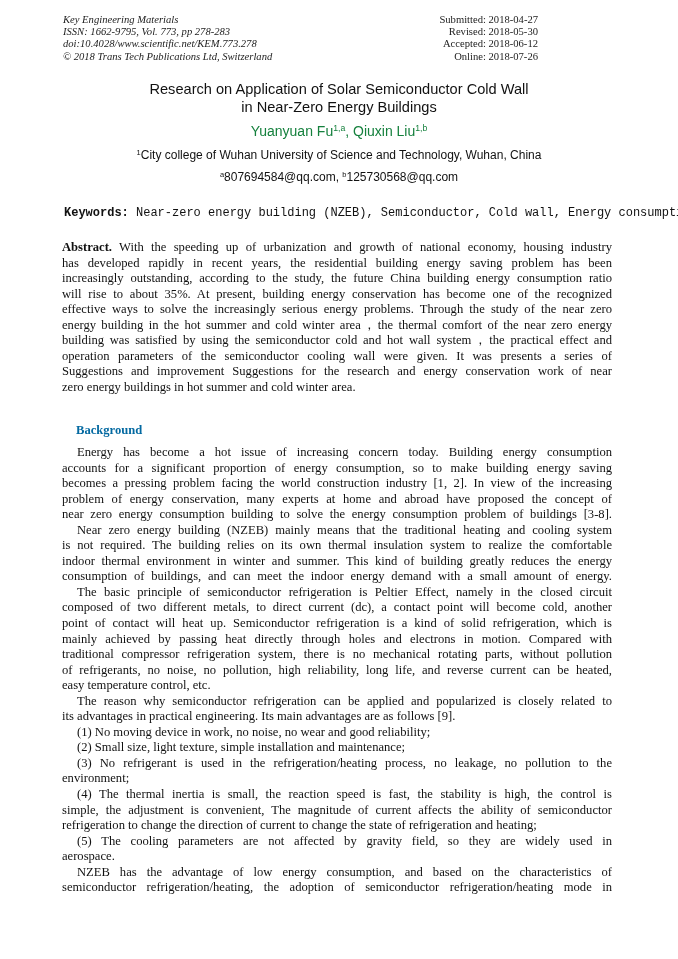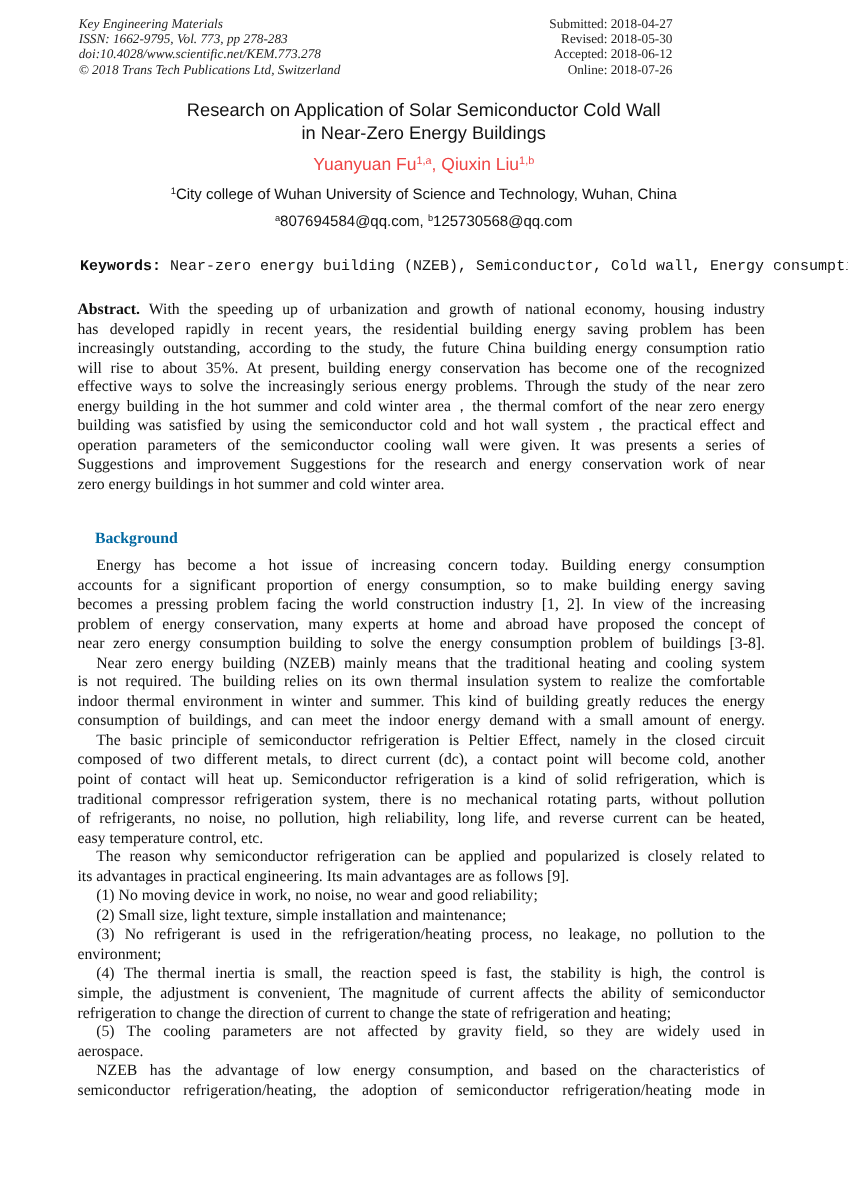--- a/index.html
+++ b/index.html
@@ -2,21 +2,21 @@
 <html><head>
 <meta charset="utf-8">
 <style>
   html, body { margin: 0; padding: 0; background: #ffffff; }
   body { width: 678px; height: 959px; overflow: hidden; position: relative; color: #111; }
   .page { position: absolute; left: 0; top: 0; width: 600px; height: 959px; background: #fff; }
   .hdr-left { position: absolute; left: 63px; top: 14px; font-family: "Liberation Serif", serif; font-style: italic; font-size: 10.6px; line-height: 12.2px; color: #222; }
   .hdr-right { position: absolute; right: 62px; top: 14px; text-align: right; font-family: "Liberation Serif", serif; font-size: 10.6px; line-height: 12.2px; color: #222; }
   .hdr-line { white-space: nowrap; }
   .title { position: absolute; left: 0; width: 678px; top: 81px; text-align: center; font-family: "Liberation Sans", sans-serif; font-weight: normal; font-size: 14.6px; line-height: 17.5px; color: #111; }
-  .authors { position: absolute; left: 0; width: 678px; top: 122px; text-align: center; font-family: "Liberation Sans", sans-serif; font-size: 14px; line-height: 18px; color: #ef4444; }
+  .authors { position: absolute; left: 0; width: 678px; top: 122px; text-align: center; font-family: "Liberation Sans", sans-serif; font-size: 14px; line-height: 18px; color: #15803d; }
   .affil { position: absolute; left: 0; width: 678px; top: 148px; text-align: center; font-family: "Liberation Sans", sans-serif; font-size: 12px; line-height: 15px; color: #111; }
   .emails { position: absolute; left: 0; width: 678px; top: 170px; text-align: center; font-family: "Liberation Sans", sans-serif; font-size: 12px; line-height: 15px; color: #111; }
   sup { font-size: 0.62em; vertical-align: 0.55em; line-height: 0; }
   .keywords { position: absolute; left: 64px; top: 206px; font-family: Liberation Mono, monospace; font-size: 12px; line-height: 15px; white-space: nowrap; color: #111; }
   .keywords b { font-weight: bold; }
   .body { position: absolute; left: 62px; width: 550px; font-family: "Liberation Serif", serif; font-size: 12.6px; line-height: 15.55px; color: #111; }
   .ln { display: block; text-align: justify; text-align-last: justify; white-space: nowrap; height: 15.55px; overflow: visible; }
   .ln.last { text-align-last: left; }
   .ln.ind { padding-left: 15px; }
   .section { position: absolute; left: 76px; top: 423px; font-family: "Liberation Serif", serif; font-weight: bold; font-size: 12.6px; line-height: 15px; color: #0369a1; }
@@ -85,20 +85,21 @@
     <span class="ln">near zero energy consumption building to solve the energy consumption problem of buildings [3-8].</span>
 
     <span class="ln ind">Near zero energy building (NZEB) mainly means that the traditional heating and cooling system</span>
     <span class="ln">is not required. The building relies on its own thermal insulation system to realize the comfortable</span>
     <span class="ln">indoor thermal environment in winter and summer. This kind of building greatly reduces the energy</span>
     <span class="ln">consumption of buildings, and can meet the indoor energy demand with a small amount of energy.</span>
 
     <span class="ln ind">The basic principle of semiconductor refrigeration is Peltier Effect, namely in the closed circuit</span>
     <span class="ln">composed of two different metals, to direct current (dc), a contact point will become cold, another</span>
     <span class="ln">point of contact will heat up. Semiconductor refrigeration is a kind of solid refrigeration, which is</span>
+    <span class="ln">mainly achieved by passing heat directly through holes and electrons in motion. Compared with</span>
     <span class="ln">traditional compressor refrigeration system, there is no mechanical rotating parts, without pollution</span>
     <span class="ln">of refrigerants, no noise, no pollution, high reliability, long life, and reverse current can be heated,</span>
     <span class="ln last">easy temperature control, etc.</span>
 
     <span class="ln ind">The reason why semiconductor refrigeration can be applied and popularized is closely related to</span>
     <span class="ln last">its advantages in practical engineering. Its main advantages are as follows [9].</span>
 
     <span class="ln ind last">(1) No moving device in work, no noise, no wear and good reliability;</span>
     <span class="ln ind last">(2) Small size, light texture, simple installation and maintenance;</span>
     <span class="ln ind">(3) No refrigerant is used in the refrigeration/heating process, no leakage, no pollution to the</span>

